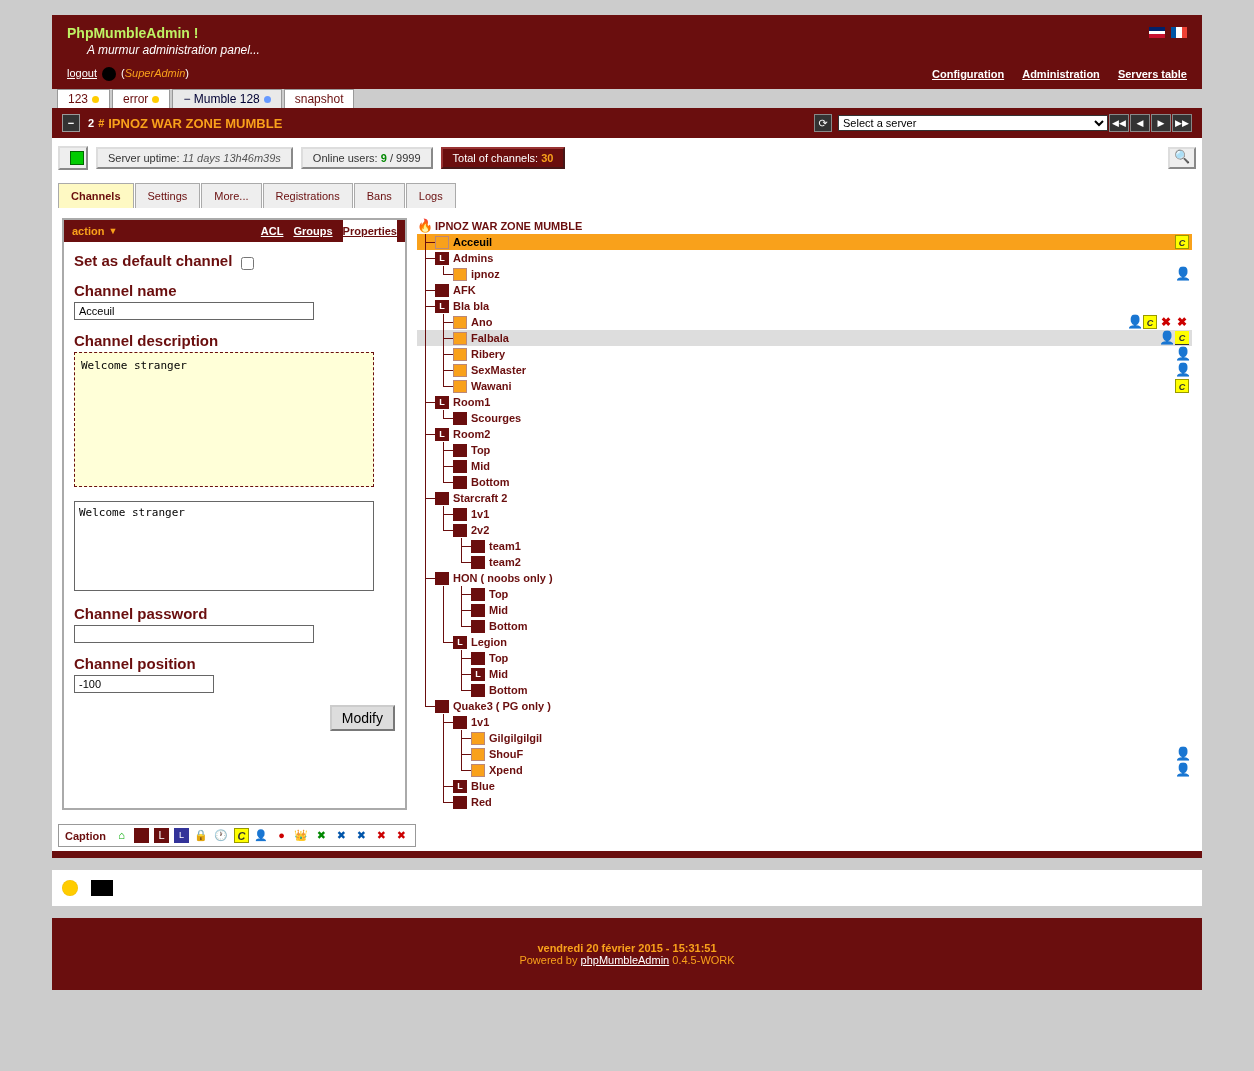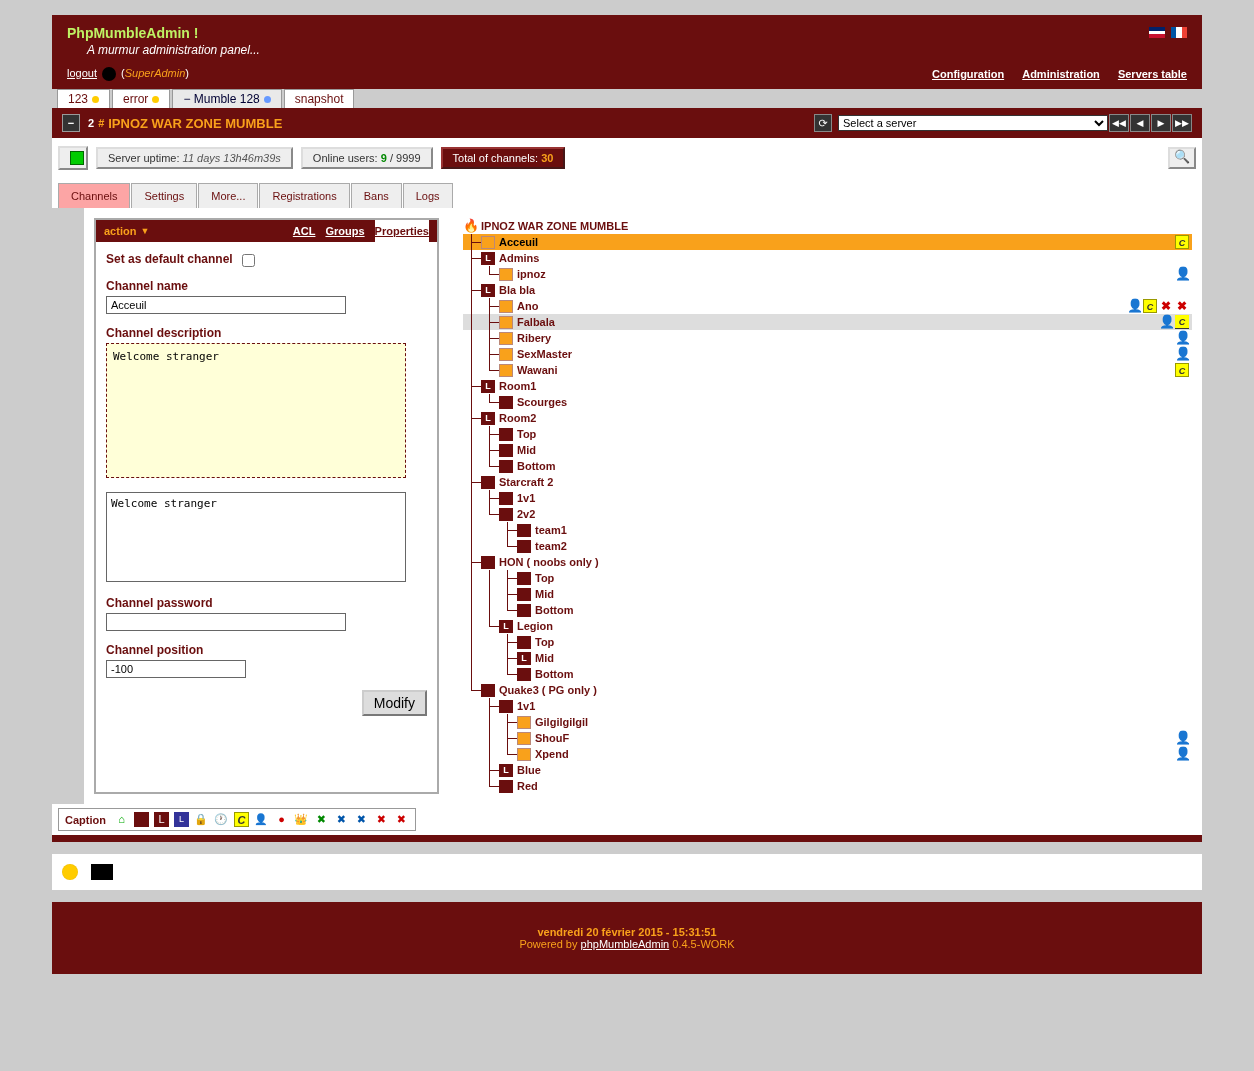--- a/index.html
+++ b/index.html
@@ -36,32 +36,32 @@
 .statbox.green-ind { width: 30px; position: relative; }
 .green-sq { display: block; width: 14px; height: 14px; background: #0c0; border: 1px solid #060; margin: 0 auto; }
 .statbox .val-g { color: #080; font-weight: bold; }
 .statbox.dark { background: #6a0e0e; color: #fff; border: 2px outset #933; }
 .statbox.dark .val-y { color: #f9a11b; font-weight: bold; }
 .statbox .ital { font-style: italic; color: #555; }
 .infobar .spacer { flex: 1; }
 .search-btn { width: 28px; height: 22px; border: 2px outset #ddd; background: #eee; text-align: center; font-size: 13px; }
 .tabs { background: #fff; padding: 5px 6px 0; }
 .tab { display: inline-block; padding: 6px 12px; border: 1px solid #aaa; border-bottom: none; background: #eee; color: #6a0e0e; font-size: 11px; margin-right: 1px; }
-.tab.active { background: #fca5a5; font-weight: normal; }
-.main { background: #fff; padding: 10px; display: flex; gap: 24px; margin-left: 32px; }
+.tab.active { background: #fef9c3; font-weight: bold; }
+.main { background: #fff; padding: 10px; display: flex; gap: 10px; }
 .left-panel { width: 345px; border: 2px solid #aaa; background: #fff; }
 .action-bar { background: #6a0e0e; color: #fff; padding: 5px 8px; display: flex; align-items: center; }
 .action-bar .act { color: #f9a11b; font-weight: bold; }
 .action-bar .arr { color: #f9a11b; margin-left: 4px; font-size: 9px; }
 .action-bar .spacer { flex: 1; }
 .subtab { color: #fff; text-decoration: underline; margin-left: 10px; font-weight: bold; cursor: pointer; }
 .subtab.active { background: #fff; color: #6a0e0e; padding: 5px 0; text-decoration: underline; margin: -5px 0 -5px 10px; }
 .panel-body { padding: 10px; }
 .form-row { margin-bottom: 12px; }
-.form-label { color: #6a0e0e; font-weight: bold; font-size: 12px; display: block; margin-bottom: 3px; }
+.form-label { color: #6a0e0e; font-weight: bold; font-size: 15px; display: block; margin-bottom: 3px; }
 .form-row input[type=text], .form-row input[type=password] { width: 240px; border: 1px solid #666; padding: 2px 4px; font-size: 11px; }
 .form-row input[type=number] { width: 140px; border: 1px solid #666; padding: 2px 4px; font-size: 11px; }
 .desc-box { width: 300px; height: 135px; background: #ffffd8; border: 1px dashed #6a0e0e; padding: 6px; font-size: 11px; resize: none; }
 .desc-box2 { width: 300px; height: 90px; border: 1px solid #666; padding: 4px; font-size: 11px; resize: none; }
 .modify-btn { float: right; padding: 3px 10px; border: 2px outset #ccc; background: #ddd; font-size: 14px; }
 .tree { flex: 1; color: #6a0e0e; font-weight: bold; font-size: 11px; }
 .tree-row { display: flex; align-items: center; height: 16px; position: relative; }
 .tree-row.sel { background: #f9a11b; color: #000; }
 .tree-row.hov { background: #ddd; }
 .sq { width: 14px; height: 13px; display: inline-block; margin-right: 4px; flex-shrink: 0; }
@@ -219,20 +219,25 @@
           <span class="tline "></span>
           <span class="tline end"></span>
           <span class="sq sq-or"></span>
           <span>ipnoz</span>
           <span class="row-icons">
             <span class="ico ico-user">👤</span>
           </span>
         </div>
         <div class="tree-row">
           <span class="tline tee"></span>
+          <span class="sq sq-dr"></span>
+          <span>AFK</span>
+        </div>
+        <div class="tree-row">
+          <span class="tline tee"></span>
           <span class="sq sq-L">L</span>
           <span>Bla bla</span>
         </div>
         <div class="tree-row">
           <span class="tline "></span>
           <span class="tline tee"></span>
           <span class="sq sq-or"></span>
           <span>Ano</span>
           <span class="row-icons">
             <span class="ico ico-user">👤</span>

